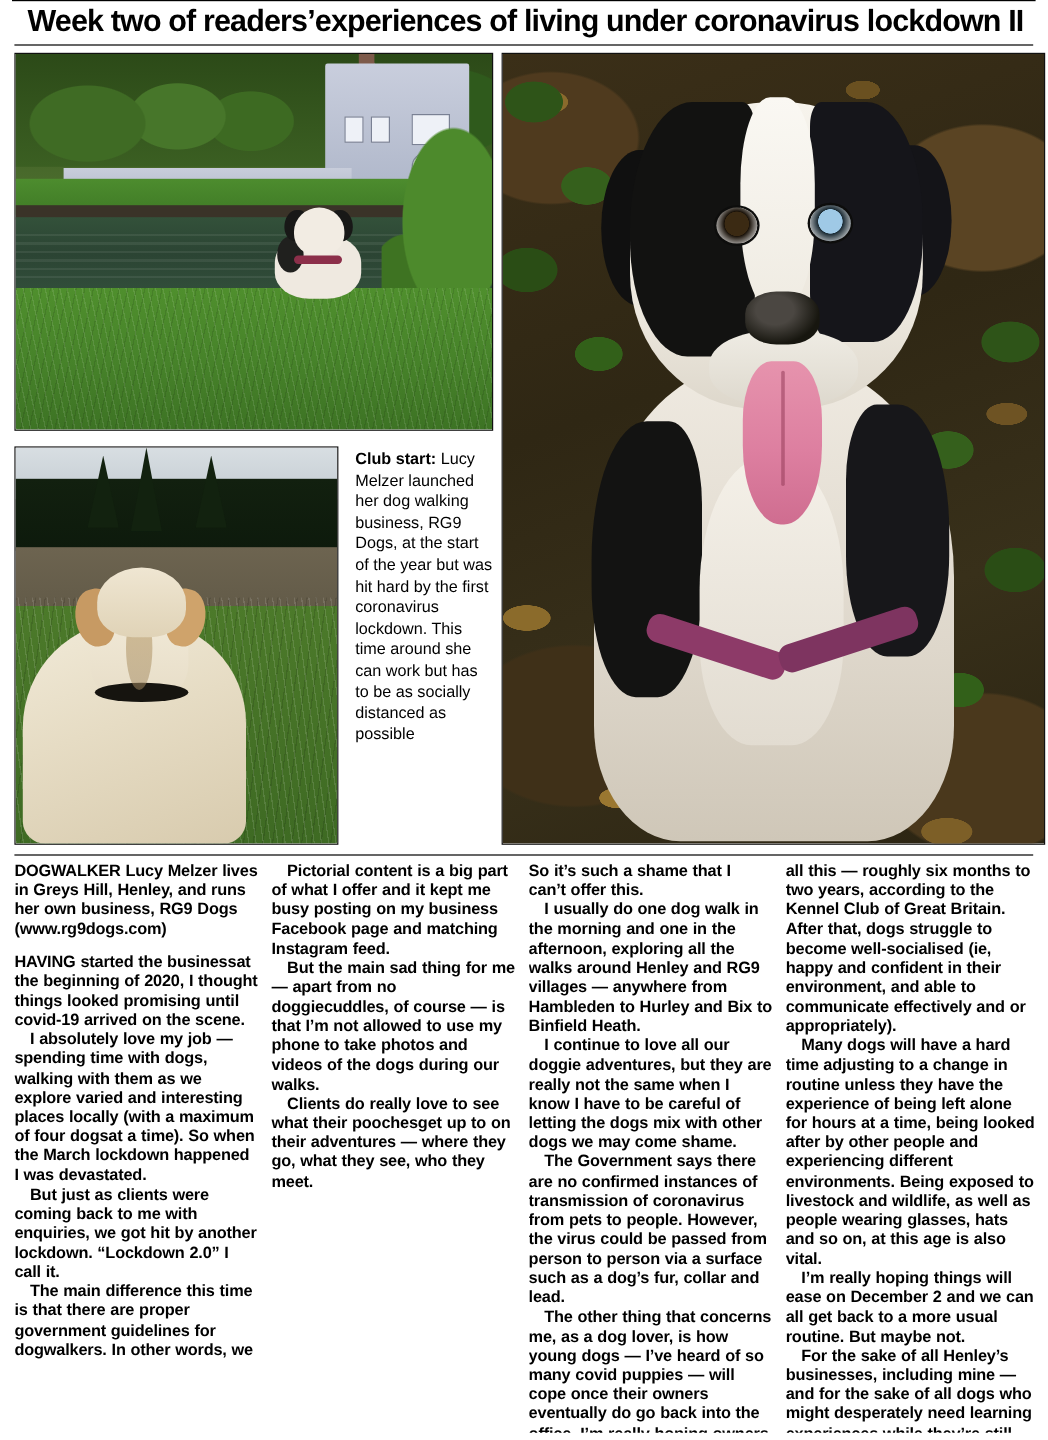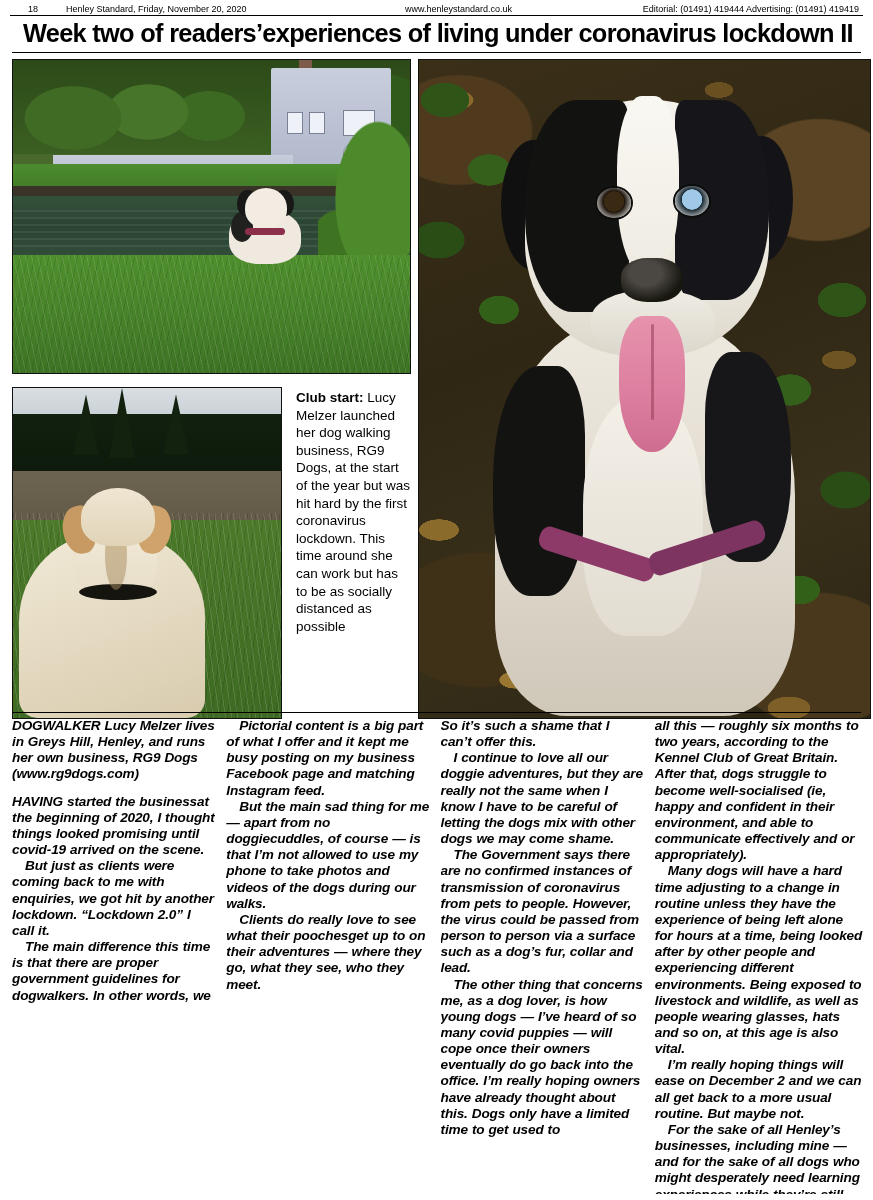--- a/index.html
+++ b/index.html
@@ -45,21 +45,21 @@
   .ph-big{left:408px;top:0;width:453px;height:660px;}
 
   .cap{
     position:absolute;left:286px;top:330px;width:116px;
     font-size:13.5px;line-height:17.6px;font-weight:400;
   }
   .cap b{font-weight:700;}
 
   
   .rule-body{position:absolute;left:12px;top:712px;width:849px;height:1px;background:#000;}
-  .cols{position:absolute;left:12px;top:718px;width:852px;height:476px;display:flex;font-style:italic;}
+  .cols{position:absolute;left:12px;top:718px;width:852px;height:476px;display:flex;}
   .col{width:204px;margin-right:11px;overflow:hidden;}
   .col:last-child{margin-right:0;width:210px;}
   .col p{
     margin:0;
     font-size:13.6px;
     line-height:16.15px;
     font-weight:700;
     letter-spacing:-0.15px;
     word-spacing:0.4px;
     text-indent:13px;
@@ -212,26 +212,20 @@
   .p3-earL{position:absolute;left:22px;top:74px;width:64px;height:130px;
     background:#101010;border-radius:60% 30% 40% 60%;}
   .p3-earR{position:absolute;left:252px;top:70px;width:62px;height:126px;
     background:#141418;border-radius:30% 60% 60% 40%;}
 </style>
 </head>
 <body>
 
 <div class="page">
 
-  <div class="masthead">
-    <span class="mh-folio">18</span>
-    <span class="mh-pub">Henley Standard, Friday, November 20, 2020</span>
-    <span class="mh-web">www.henleystandard.co.uk</span>
-    <span class="mh-contact">Editorial:  (01491) 419444  Advertising:  (01491) 419419</span>
-  </div>
   <div class="rule-top"></div>
 
   <div class="headline">Week two of readers’experiences  of living under coronavirus lockdown II</div>
   <div class="rule-head"></div>
 
   <div class="photos">
 
     <div class="frame ph-main">
       <div class="art">
         <div class="p1-sky"></div>
@@ -316,30 +310,32 @@
       <b>Club start:</b><span> Lucy Melzer launched her dog walking business, RG9 Dogs, at the start of the year but was hit hard by the first coronavirus lockdown. This time around she can work but has to be as socially distanced as possible</span>
     </div>
   </div>
 
   <div class="rule-body"></div>
 
   <div class="cols">
       <div class="col">
         <p class="standfirst">DOGWALKER Lucy Melzer lives in Greys Hill, Henley, and runs her own business, RG9 Dogs (www.rg9dogs.com)</p>
         <p class="noindent">HAVING  started the businessat the beginning of 2020, I  thought things looked promising until covid-19 arrived  on the scene.</p>
+        <p>I  absolutely love my job  — spending time with dogs, walking with  them as we explore varied and interesting  places locally (with  a maximum of four dogsat a time).  So when the March lockdown happened I  was devastated.</p>
         <p>But just  as clients were coming back to me with  enquiries,  we got hit  by another lockdown. “Lockdown 2.0” I  call it.</p>
         <p>The main difference this time is that there are proper government guidelines for dogwalkers. In  other words, we</p>
       </div>
       <div class="col">
         <p>Pictorial  content is a big part of what I  offer and it kept me busy posting on my business Facebook page and matching Instagram feed.</p>
         <p>But the main sad thing for me — apart  from no doggiecuddles, of course — is  that I’m  not allowed to use my phone to take photos and  videos of the dogs during our walks.</p>
         <p>Clients  do really  love to see what their  poochesget up to on their  adventures — where they go, what they see, who they meet.</p>
       </div>
       <div class="col">
         <p class="noindent">So it’s  such a shame that I  can’t offer this.</p>
+        <p>I  usually do one dog walk in the morning and one in the afternoon, exploring all  the walks around Henley and RG9 villages — anywhere from Hambleden to Hurley and Bix to Binfield Heath.</p>
         <p>I  continue to love all  our doggie adventures, but they are really  not the same when I  know I  have to be careful of letting  the dogs mix with  other dogs we may come shame.</p>
         <p>The Government says there are no confirmed  instances of transmission of coronavirus from pets to people. However, the virus could be passed from person to person via  a surface such as a dog’s fur,  collar and lead.</p>
         <p>The other thing that  concerns me, as a dog lover, is how young dogs — I’ve  heard of so many covid puppies — will   cope once their  owners eventually do go back into the office. I’m  really hoping owners have already thought about this.  Dogs only have a limited  time to get used to</p>
       </div>
       <div class="col">
         <p class="noindent">all  this — roughly  six months to two years, according to the Kennel Club of Great Britain. After that,  dogs struggle to become well-socialised (ie,  happy and confident in their environment, and able to communicate effectively and or appropriately).</p>
         <p>Many  dogs will  have a hard time adjusting to a change in routine  unless they have the experience of being left  alone for hours at a time,  being looked after  by other people and experiencing different environments.  Being exposed to livestock and wildlife,  as well as people wearing glasses, hats and so on, at this  age is also vital.</p>
         <p>I’m  really  hoping things will ease on December 2 and we can all  get back to a more usual routine.  But maybe not.</p>
         <p>For the sake of all  Henley’s businesses, including  mine  — and for  the sake of all  dogs who might desperately need learning experiences while they’re  still young enough — I’m   keeping my fingers  crossed and my paws folded.</p>
       </div>

